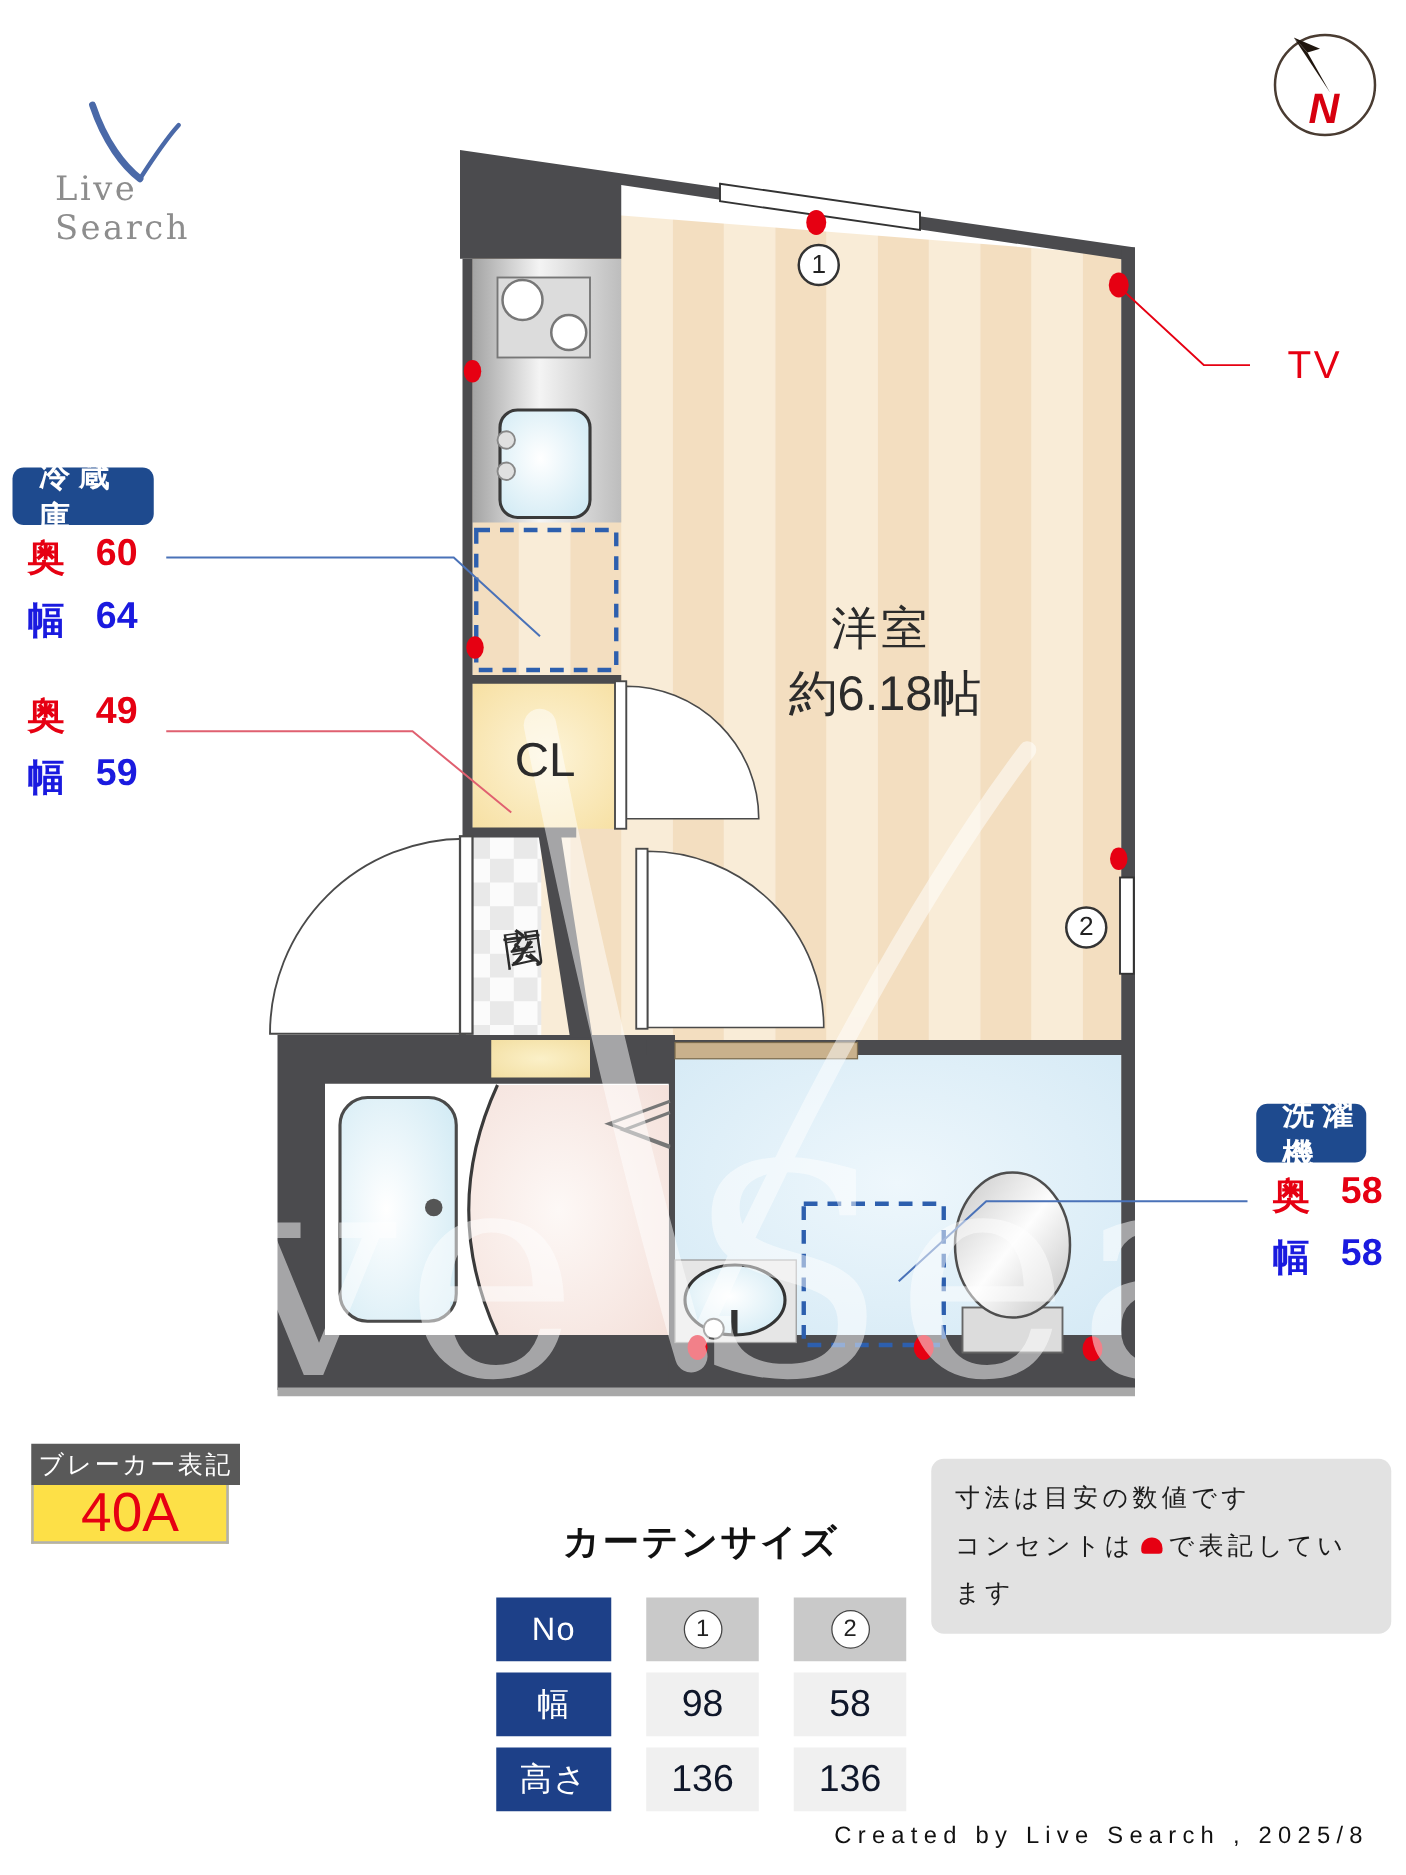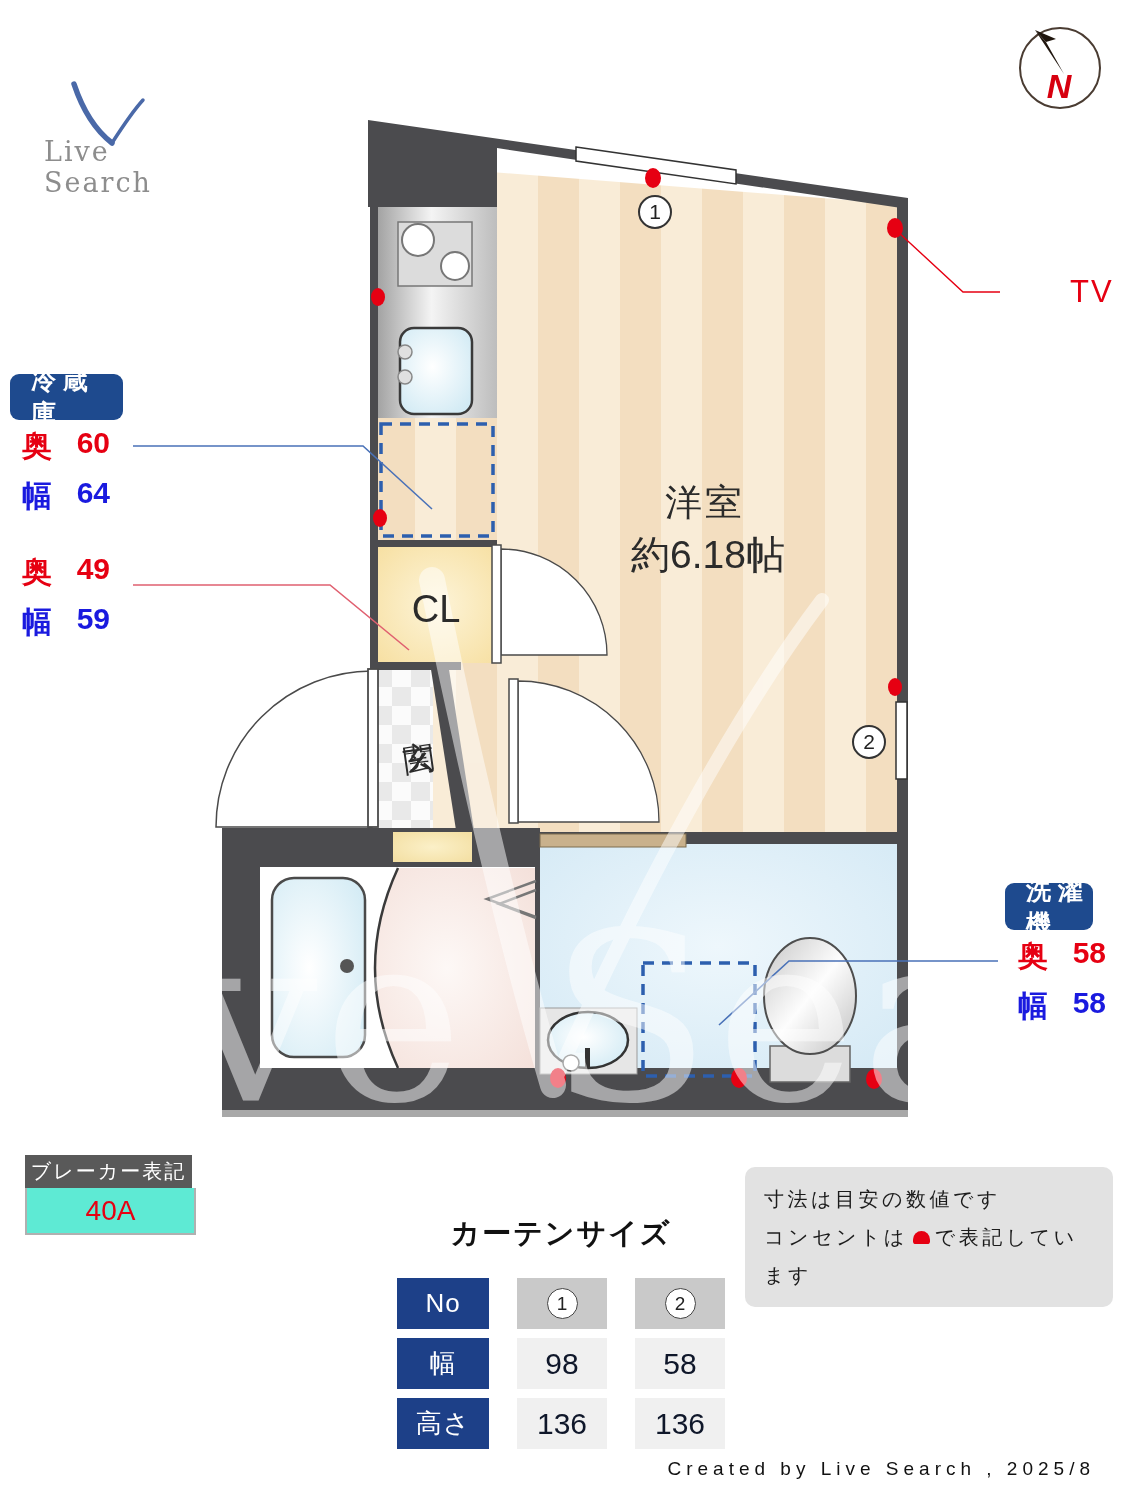--- a/index.html
+++ b/index.html
@@ -21,27 +21,27 @@
   .red{color:#e60012;} .blue{color:#1a1adf;}
 
   
   .roomtxt{color:#2b2b2b;text-align:center;}
   .vertical{writing-mode:vertical-rl;}
 
   .marker{width:34px;height:34px;border:2px solid #333;border-radius:50%;background:#fff;
           display:flex;align-items:center;justify-content:center;font-size:21px;color:#222;
           box-sizing:border-box;}
 
-  .tvtxt{color:#e60012;font-size:31px;letter-spacing:2px;margin-left:40px;}
+  .tvtxt{color:#e60012;font-size:31px;letter-spacing:2px;}
 
   
   .bheader{width:167px;height:33px;background:#595959;color:#fff;font-size:20px;
            letter-spacing:2px;display:flex;align-items:center;justify-content:center;}
-  .bvalue{width:171px;height:47px;background:#5eead4;border:2px solid #b0b0b0;border-top:none;
-          color:#e60012;font-size:28px;display:flex;align-items:center;justify-content:center;
+  .bvalue{width:158px;height:47px;background:#fde047;border:2px solid #b0b0b0;border-top:none;
+          color:#e60012;font-size:44px;display:flex;align-items:center;justify-content:center;
           box-sizing:border-box;}
 
   
   .ctitle{width:260px;text-align:center;font-size:29px;font-weight:bold;color:#111;
           letter-spacing:2px;}
   .ctable{display:grid;grid-template-columns:92px 90px 90px;column-gap:28px;row-gap:9px;}
   .ctable>div{height:51px;display:flex;align-items:center;justify-content:center;box-sizing:border-box;}
   .hcell{background:#1d4088;color:#fff;font-size:26px;letter-spacing:1px;}
   .gcell{background:#c9c9c9;}
   .vcell{background:#f0f0f0;font-size:30px;color:#0f172a;}

